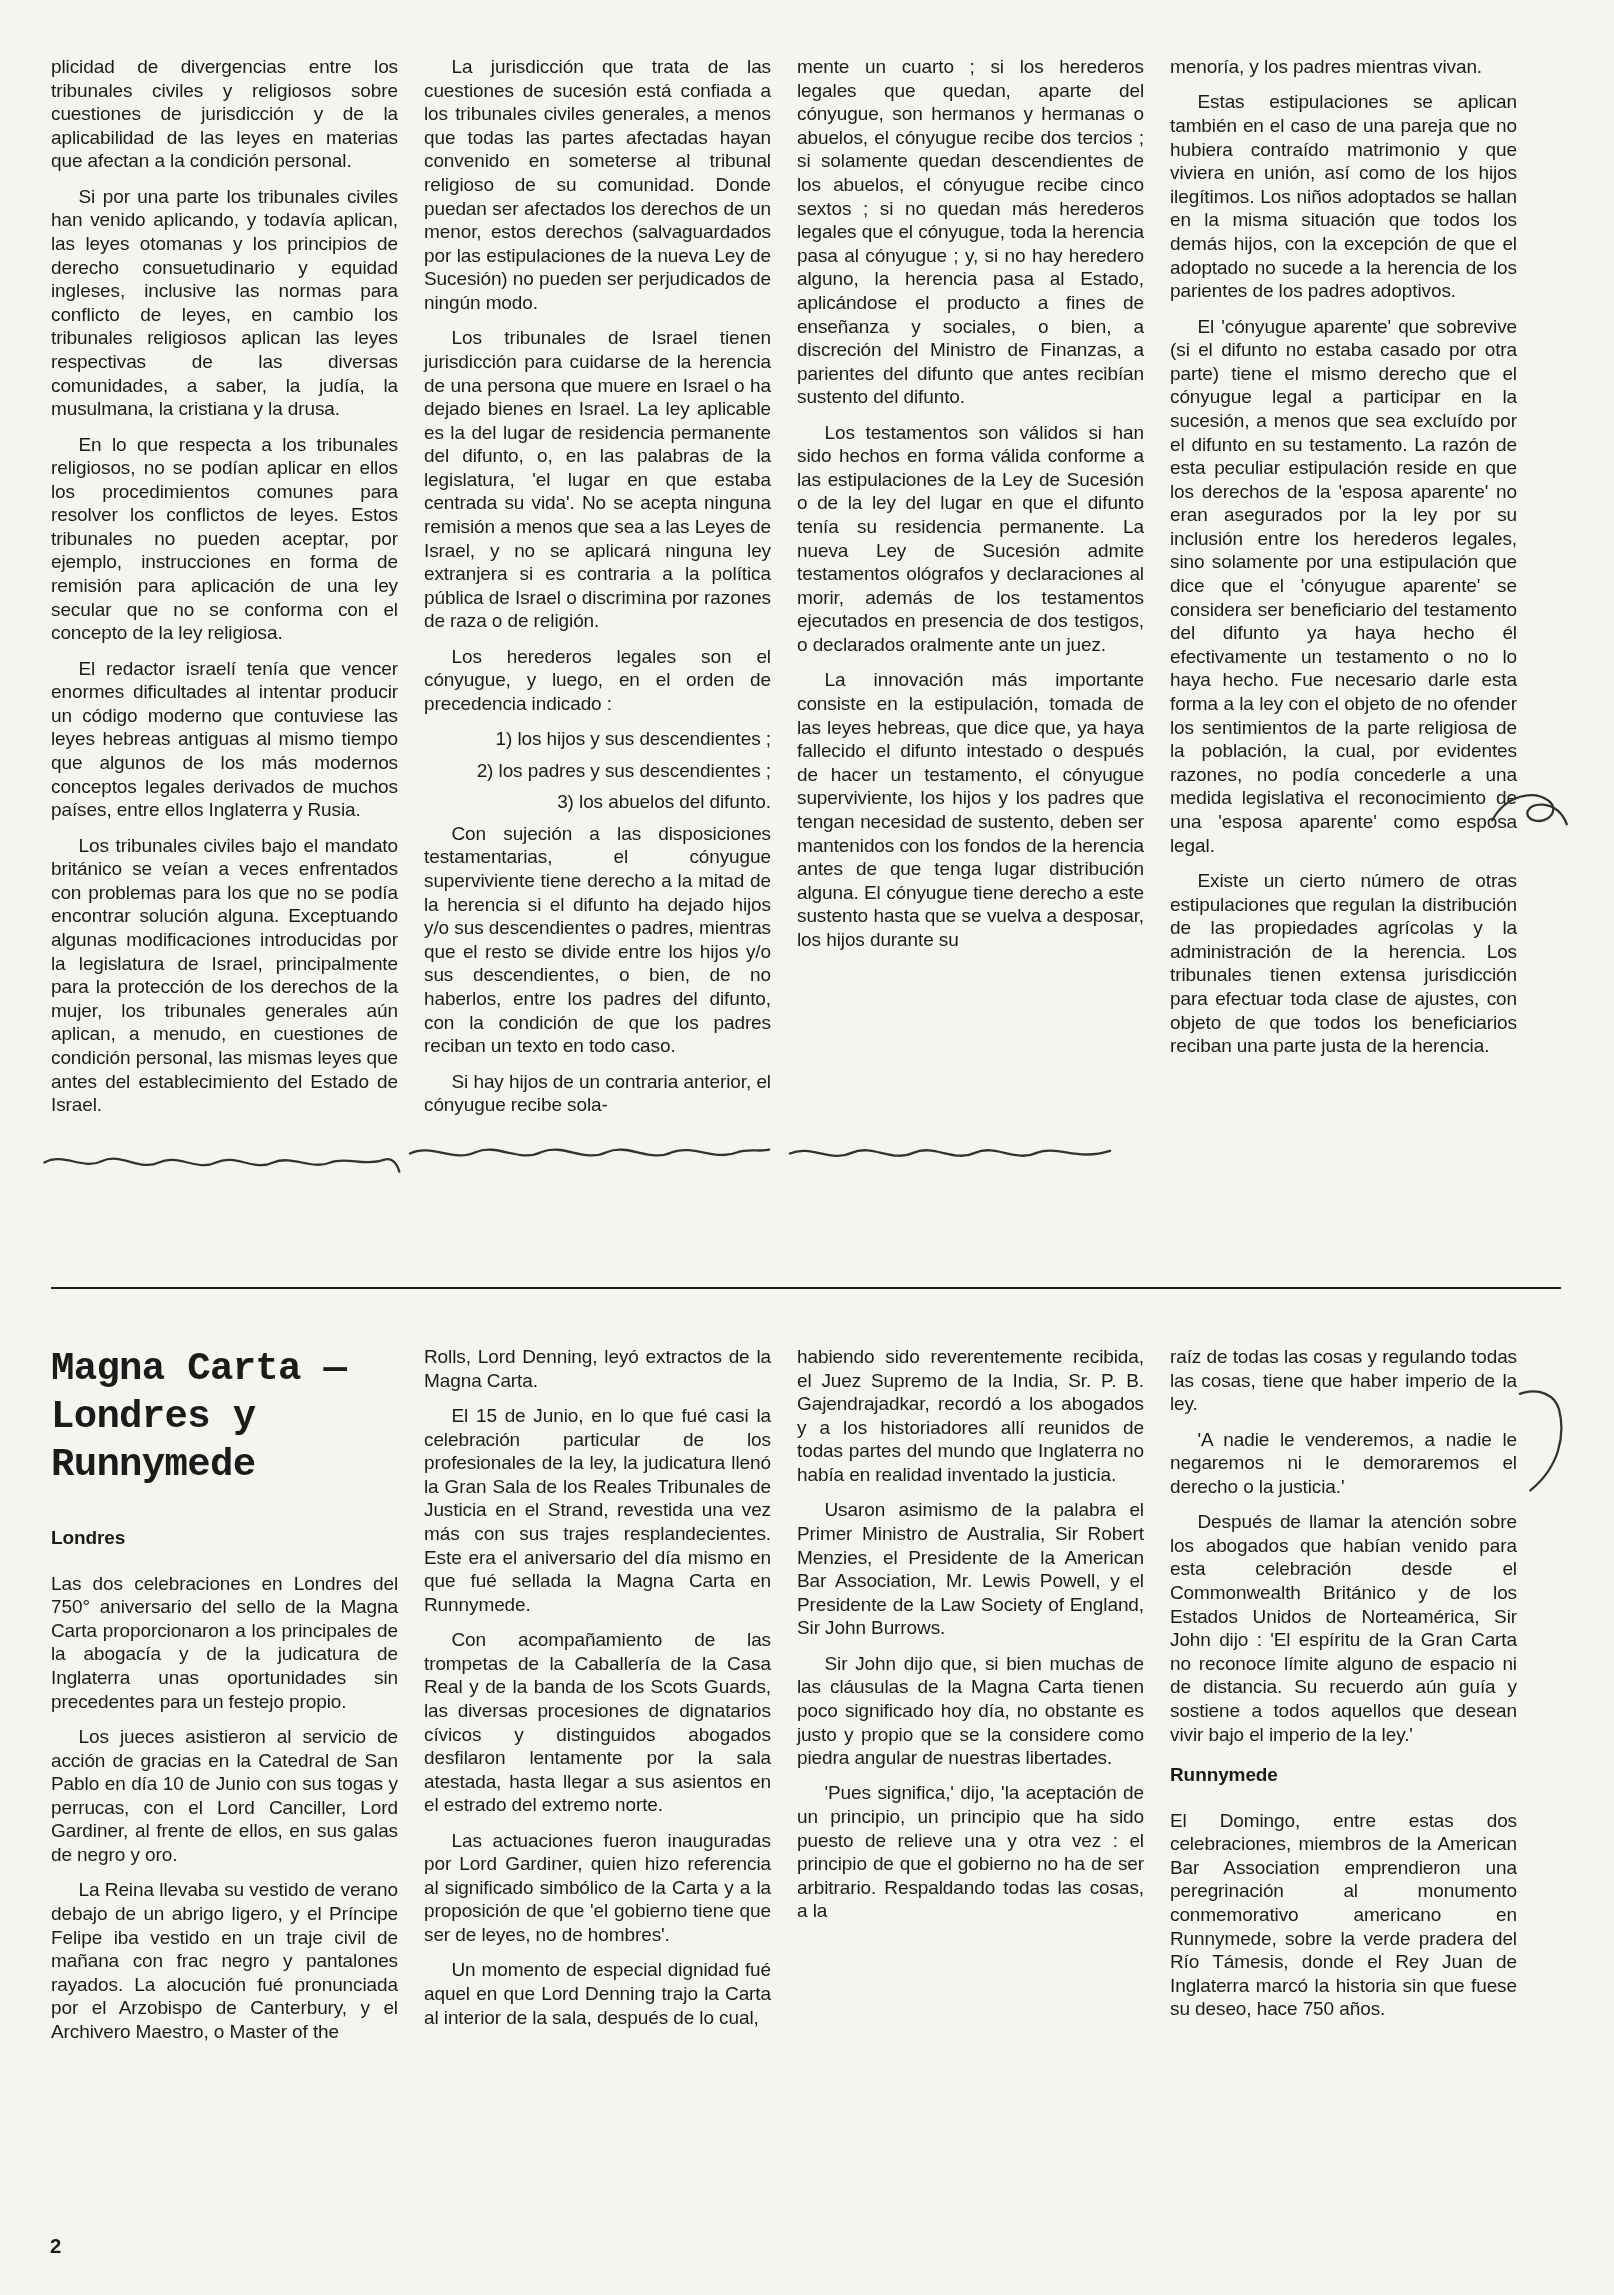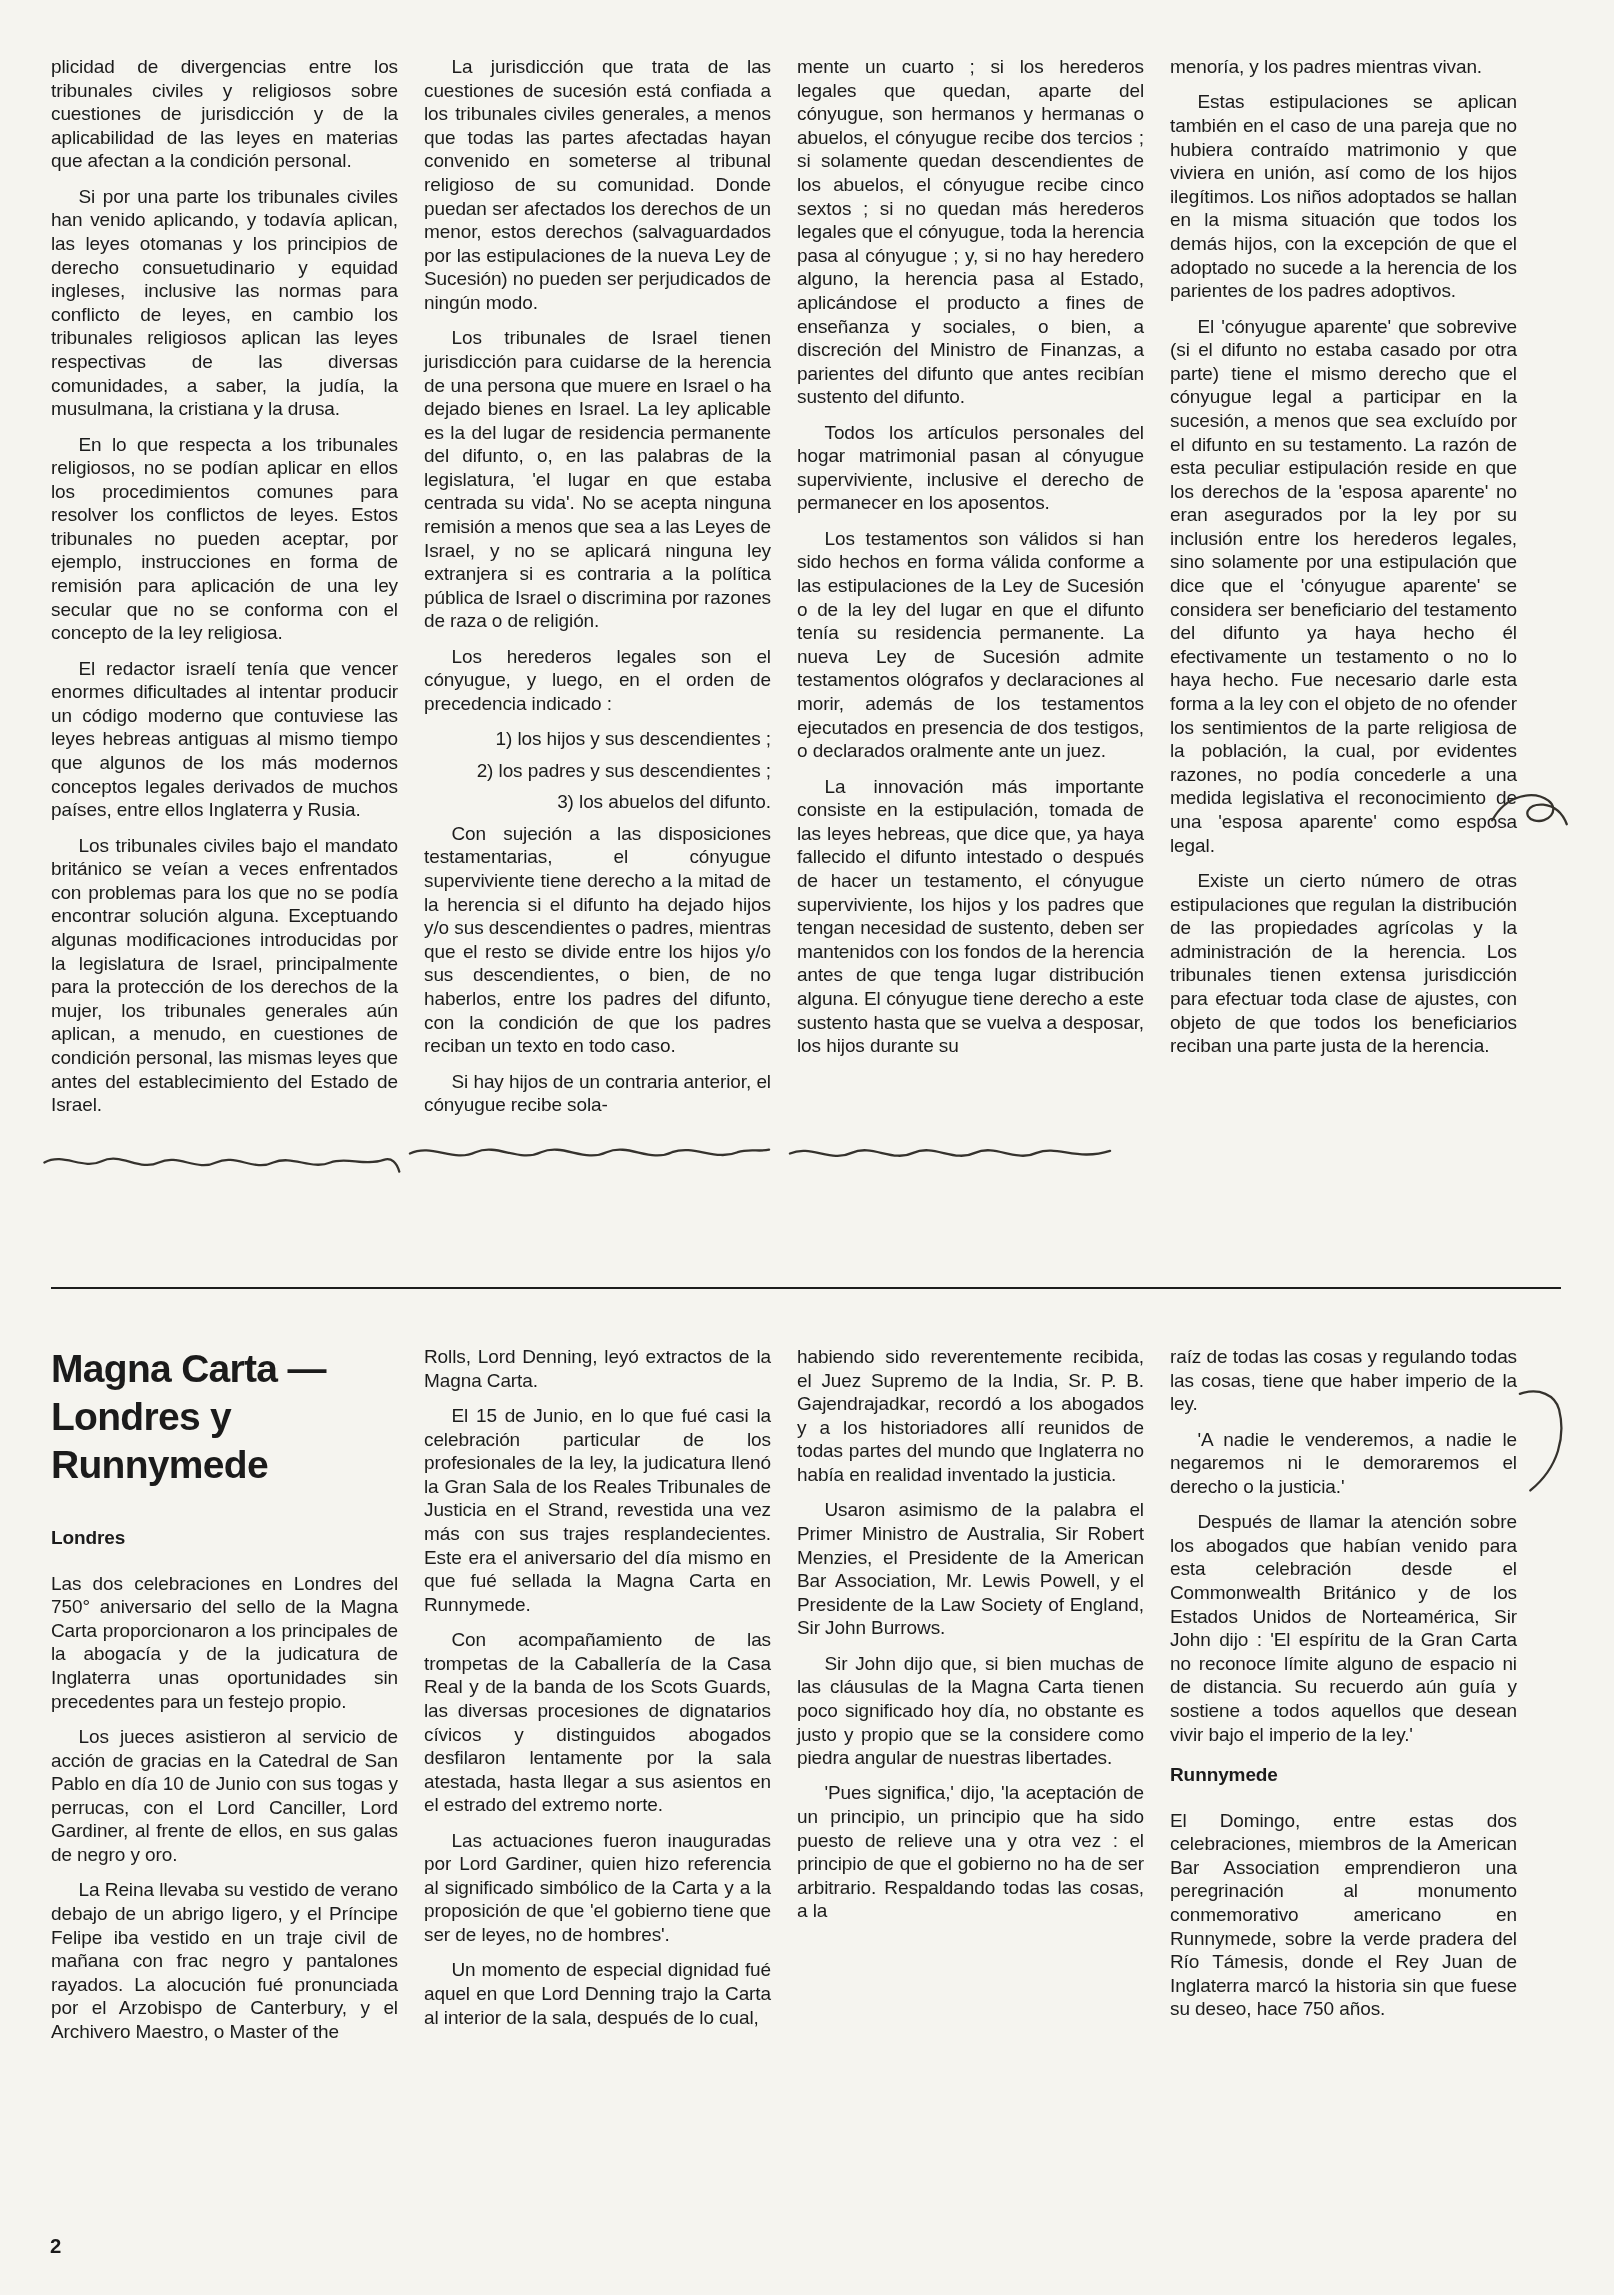--- a/index.html
+++ b/index.html
@@ -60,20 +60,21 @@
     padding-left: 6.6px;
     text-align: right;
   }
   .article-title {
     font-size: 39px;
     line-height: 48px;
     font-weight: 700;
     letter-spacing: -0.7px;
     margin: 0 0 37px 0;
     white-space: pre-line;
+    font-family: Liberation Mono, monospace;
   }
   .subheading {
     font-size: 19px;
     font-weight: 700;
     margin: 17px 0 22px 0;
   }
   .col .article-title + .subheading {
     margin-top: 16px;
   }
   .page-number {
@@ -114,21 +115,20 @@
           <p class="para">Los tribunales de Israel tienen jurisdicción para cuidarse de la herencia de una persona que muere en Israel o ha dejado bienes en Israel. La ley aplicable es la del lugar de residencia permanente del difunto, o, en las palabras de la legislatura, 'el lugar en que estaba centrada su vida'. No se acepta ninguna remisión a menos que sea a las Leyes de Israel, y no se aplicará ninguna ley extranjera si es contraria a la política pública de Israel o discrimina por razones de raza o de religión.</p>
           <p class="para">Los herederos legales son el cónyugue, y luego, en el orden de precedencia indicado :</p>
           <p class="list-item">1) los hijos y sus descendientes ;</p>
           <p class="list-item">2) los padres y sus descendientes ;</p>
           <p class="list-item">3) los abuelos del difunto.</p>
           <p class="para">Con sujeción a las disposiciones testamentarias, el cónyugue superviviente tiene derecho a la mitad de la herencia si el difunto ha dejado hijos y/o sus descendientes o padres, mientras que el resto se divide entre los hijos y/o sus descendientes, o bien, de no haberlos, entre los padres del difunto, con la condición de que los padres reciban un texto en todo caso.</p>
           <p class="para">Si hay hijos de un contraria anterior, el cónyugue recibe sola-</p>
         </div>
         <div class="col">
           <p class="para cont">mente un cuarto ; si los herederos legales que quedan, aparte del cónyugue, son hermanos y hermanas o abuelos, el cónyugue recibe dos tercios ; si solamente quedan descendientes de los abuelos, el cónyugue recibe cinco sextos ; si no quedan más herederos legales que el cónyugue, toda la herencia pasa al cónyugue ; y, si no hay heredero alguno, la herencia pasa al Estado, aplicándose el producto a fines de enseñanza y sociales, o bien, a discreción del Ministro de Finanzas, a parientes del difunto que antes recibían sustento del difunto.</p>
-          <p class="para">Todos los artículos personales del hogar matrimonial pasan al cónyugue superviviente, inclusive el derecho de permanecer en los aposentos.</p>
           <p class="para">Los testamentos son válidos si han sido hechos en forma válida conforme a las estipulaciones de la Ley de Sucesión o de la ley del lugar en que el difunto tenía su residencia permanente. La nueva Ley de Sucesión admite testamentos ológrafos y declaraciones al morir, además de los testamentos ejecutados en presencia de dos testigos, o declarados oralmente ante un juez.</p>
           <p class="para">La innovación más importante consiste en la estipulación, tomada de las leyes hebreas, que dice que, ya haya fallecido el difunto intestado o después de hacer un testamento, el cónyugue superviviente, los hijos y los padres que tengan necesidad de sustento, deben ser mantenidos con los fondos de la herencia antes de que tenga lugar distribución alguna. El cónyugue tiene derecho a este sustento hasta que se vuelva a desposar, los hijos durante su</p>
         </div>
         <div class="col">
           <p class="para cont">menoría, y los padres mientras vivan.</p>
           <p class="para">Estas estipulaciones se aplican también en el caso de una pareja que no hubiera contraído matrimonio y que viviera en unión, así como de los hijos ilegítimos. Los niños adoptados se hallan en la misma situación que todos los demás hijos, con la excepción de que el adoptado no sucede a la herencia de los parientes de los padres adoptivos.</p>
           <p class="para">El 'cónyugue aparente' que sobrevive (si el difunto no estaba casado por otra parte) tiene el mismo derecho que el cónyugue legal a participar en la sucesión, a menos que sea excluído por el difunto en su testamento. La razón de esta peculiar estipulación reside en que los derechos de la 'esposa aparente' no eran asegurados por la ley por su inclusión entre los herederos legales, sino solamente por una estipulación que dice que el 'cónyugue aparente' se considera ser beneficiario del testamento del difunto ya haya hecho él efectivamente un testamento o no lo haya hecho. Fue necesario darle esta forma a la ley con el objeto de no ofender los sentimientos de la parte religiosa de la población, la cual, por evidentes razones, no podía concederle a una medida legislativa el reconocimiento de una 'esposa aparente' como esposa legal.</p>
           <p class="para">Existe un cierto número de otras estipulaciones que regulan la distribución de las propiedades agrícolas y la administración de la herencia. Los tribunales tienen extensa jurisdicción para efectuar toda clase de ajustes, con objeto de que todos los beneficiarios reciban una parte justa de la herencia.</p>
         </div>
       </div>

